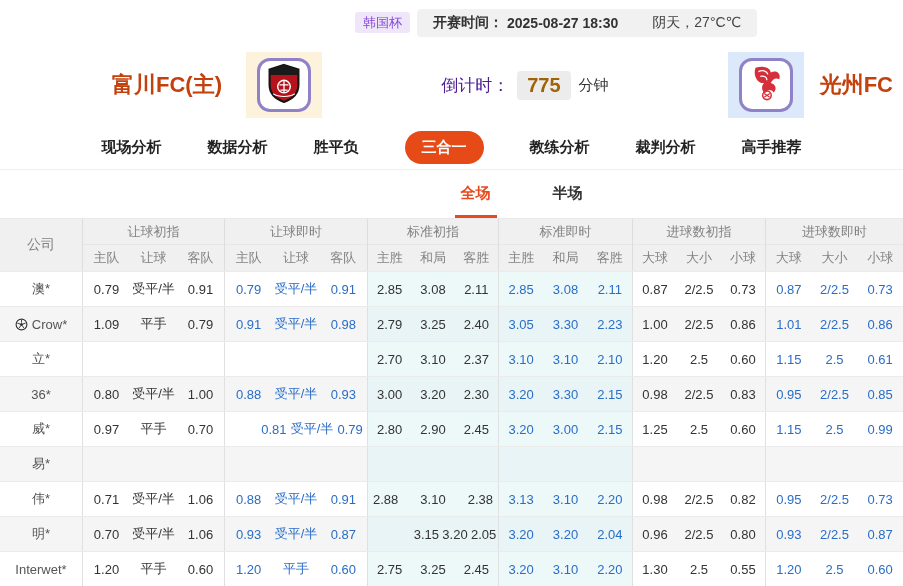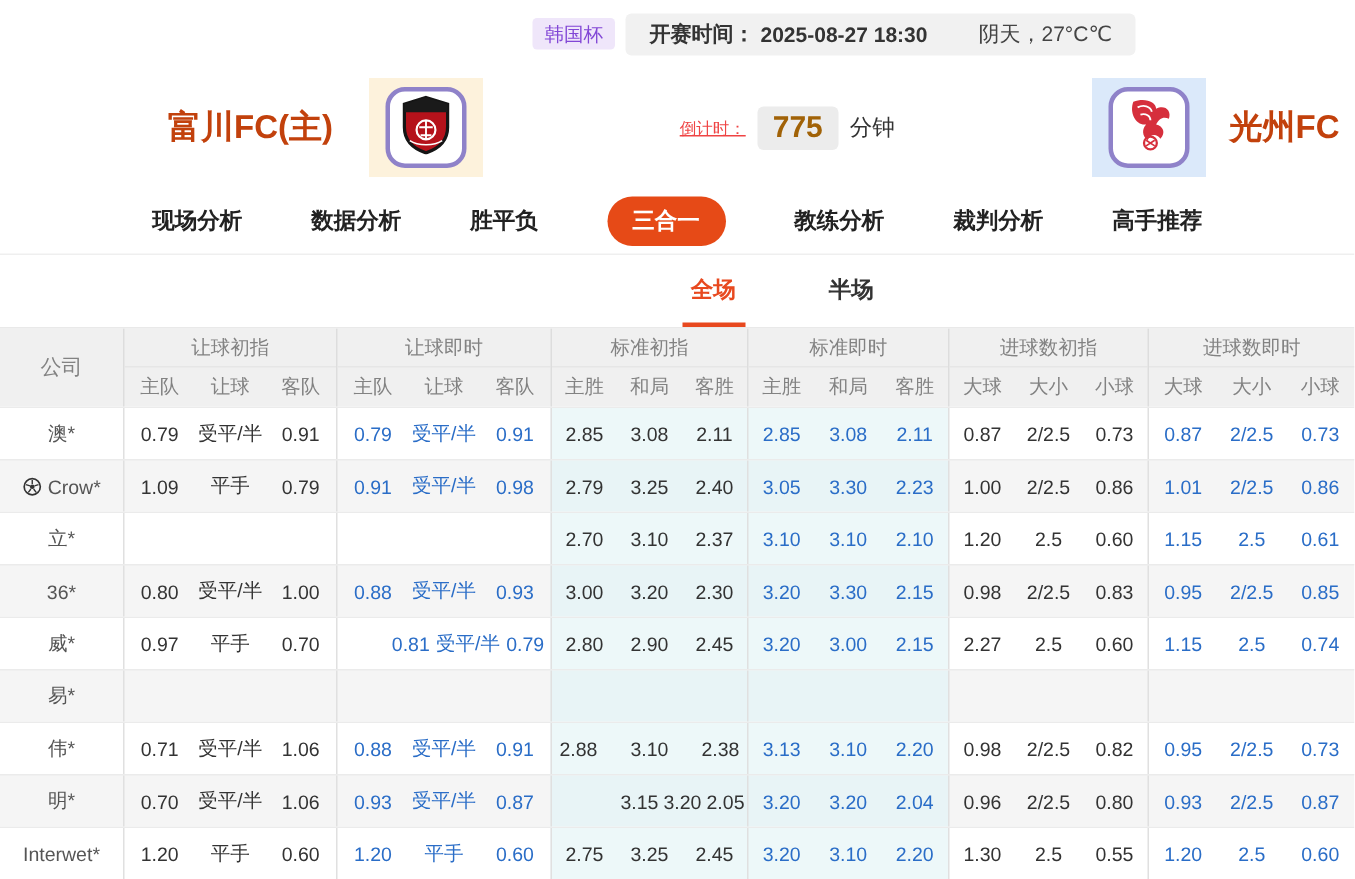--- a/index.html
+++ b/index.html
@@ -18,21 +18,21 @@
 
   
   .match-header { height:80px; display:flex; align-items:center; padding:0 10px 0 112px; }
   .team-name { font-size:22px; font-weight:bold; color:#c2410c; white-space:nowrap; }
   .badge-wrap { width:76px; height:66px; display:flex; align-items:center; justify-content:center; }
   .badge-wrap.home { background:#fdf2dc; margin-left:24px; }
   .badge-wrap.away { background:#dbe9fa; margin-right:16px; }
   .badge-tile { width:54px; height:54px; background:#fff; border:3px solid #8f82c9;
     border-radius:13px; display:flex; align-items:center; justify-content:center; }
   .countdown { flex:1; display:flex; align-items:center; justify-content:center; }
-  .countdown-label { color:#ef4444; font-size:11px;text-decoration:underline; }
+  .countdown-label { color:#4c1d95; font-size:17px; }
   .countdown-box { background:#ececec; border-radius:4px; padding:3px 10px; margin:0 8px; }
   .countdown-value { color:#a16207; font-size:20px; font-weight:bold; }
   .countdown-unit { color:#333; font-size:15px; }
 
   
   .nav { height:45px; display:flex; align-items:center; justify-content:center; gap:46px;
     border-bottom:1px solid #efefef; }
   .nav-tab { font-size:15px; font-weight:bold; color:#222; cursor:pointer; white-space:nowrap; }
   .nav-tab.active { background:#e64a17; color:#fff; border-radius:17px; padding:7px 17px; }
 
@@ -349,28 +349,28 @@
         <span class="odds-cell">2.80</span>
         <span class="odds-cell">2.90</span>
         <span class="odds-cell">2.45</span>
       </div>
       <div class="td-group cyan" style="width: 134px;">
         <span class="odds-cell live">3.20</span>
         <span class="odds-cell live">3.00</span>
         <span class="odds-cell live">2.15</span>
       </div>
       <div class="td-group" style="width: 133px;">
-        <span class="odds-cell">2.27</span>
+        <span class="odds-cell">1.25</span>
         <span class="odds-cell">2.5</span>
         <span class="odds-cell">0.60</span>
       </div>
       <div class="td-group" style="width: 138px;">
         <span class="odds-cell live">1.15</span>
         <span class="odds-cell live">2.5</span>
-        <span class="odds-cell live">0.74</span>
+        <span class="odds-cell live">0.99</span>
       </div>
     </div>
     <div class="trow stripe">
       <div class="td-company">
         <span>易*</span>
       </div>
       <div class="td-group" style="width: 142px;">
         <span class="odds-cell"></span>
         <span class="odds-cell"></span>
         <span class="odds-cell"></span>

